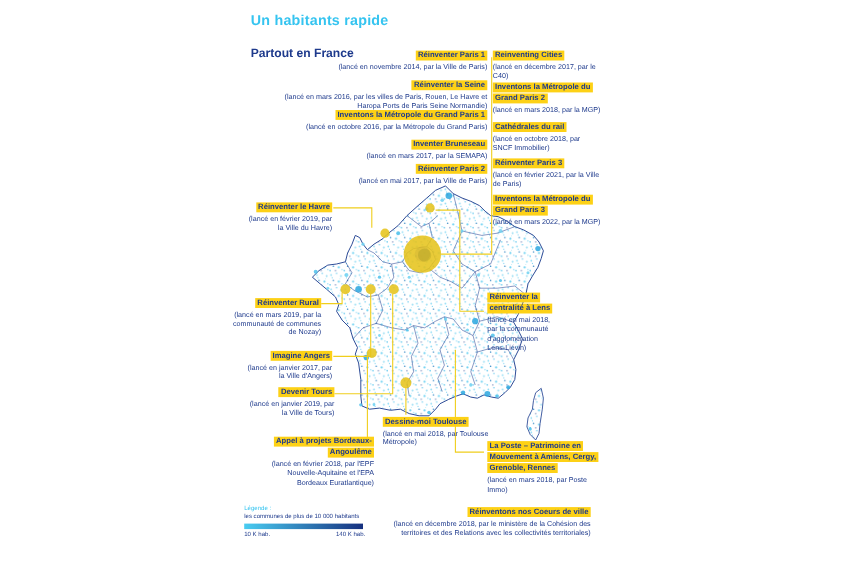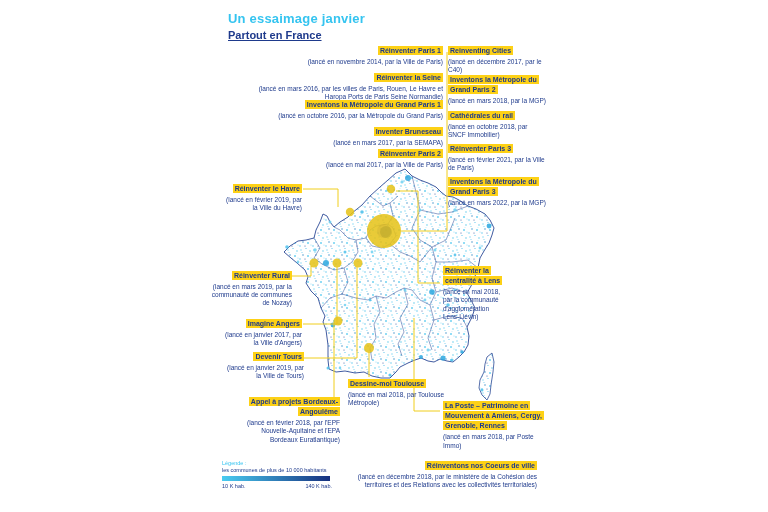--- a/index.html
+++ b/index.html
@@ -3,21 +3,21 @@
 <meta charset="utf-8">
 <style>
   html,body{margin:0;padding:0;background:#fff;}
   .stage{
     position:relative;width:768px;height:512px;overflow:hidden;background:#ffffff;
     font-family:"Liberation Sans", sans-serif;color:#1e3a8c;
   }
   .map-svg{position:absolute;left:0;top:0;width:768px;height:512px;}
   .hdr{position:absolute;left:228px;top:11px;}
   .hdr .h1{font-size:13px;font-weight:bold;color:#35c4f0;letter-spacing:.2px;}
-  .hdr .h2{font-size:11px;font-weight:bold;color:#1e3a8c;margin-top:3px;text-decoration:underline;}
+  .hdr .h2{font-size:11px;font-weight:bold;color:#1e3a8c;margin-top:17px;}
   .ann{position:absolute;font-size:6.5px;line-height:1.25;color:#1e3a8c;}
   .ann .t{
     display:inline;font-size:7px;font-weight:bold;background:#fdd116;
     padding:1px 2px;line-height:1.45;
     -webkit-box-decoration-break:clone;box-decoration-break:clone;
   }
   .ann .d{margin-top:2px;}
   .ta-r{text-align:right;}
   .legend{position:absolute;left:222px;top:460px;width:110px;font-size:5.5px;color:#1e3a8c;}
   .legend .lg-t{color:#35c4f0;}
@@ -133,21 +133,21 @@
       <circle cx="350" cy="212" r="4.2"></circle>
       <circle cx="314" cy="263" r="4.5"></circle>
       <circle cx="337" cy="263" r="4.5"></circle>
       <circle cx="358" cy="263" r="4.5"></circle>
       <circle cx="338" cy="321" r="4.5"></circle>
       <circle cx="369" cy="348" r="5"></circle>
     </g>
   </svg>
 
   <div class="hdr">
-    <div class="h1">Un essaimage janvier</div>
+    <div class="h1">Un habitants rapide</div>
     <div class="h2">Partout en France</div>
   </div>
 
   <div class="ann ta-r" style="right:325px;top:46px;width:240px;">
     <div><span class="t">Réinventer Paris 1</span></div>
     <div class="d">(lancé en novembre 2014, par la Ville de Paris)</div>
   </div>
   <div class="ann ta-r" style="right:325px;top:73px;width:240px;">
     <div><span class="t">Réinventer la Seine</span></div>
     <div class="d" style="width:205px;margin-left:35px;">(lancé en mars 2016, par les villes de Paris, Rouen, Le Havre et Haropa Ports de Paris Seine Normandie)</div>

